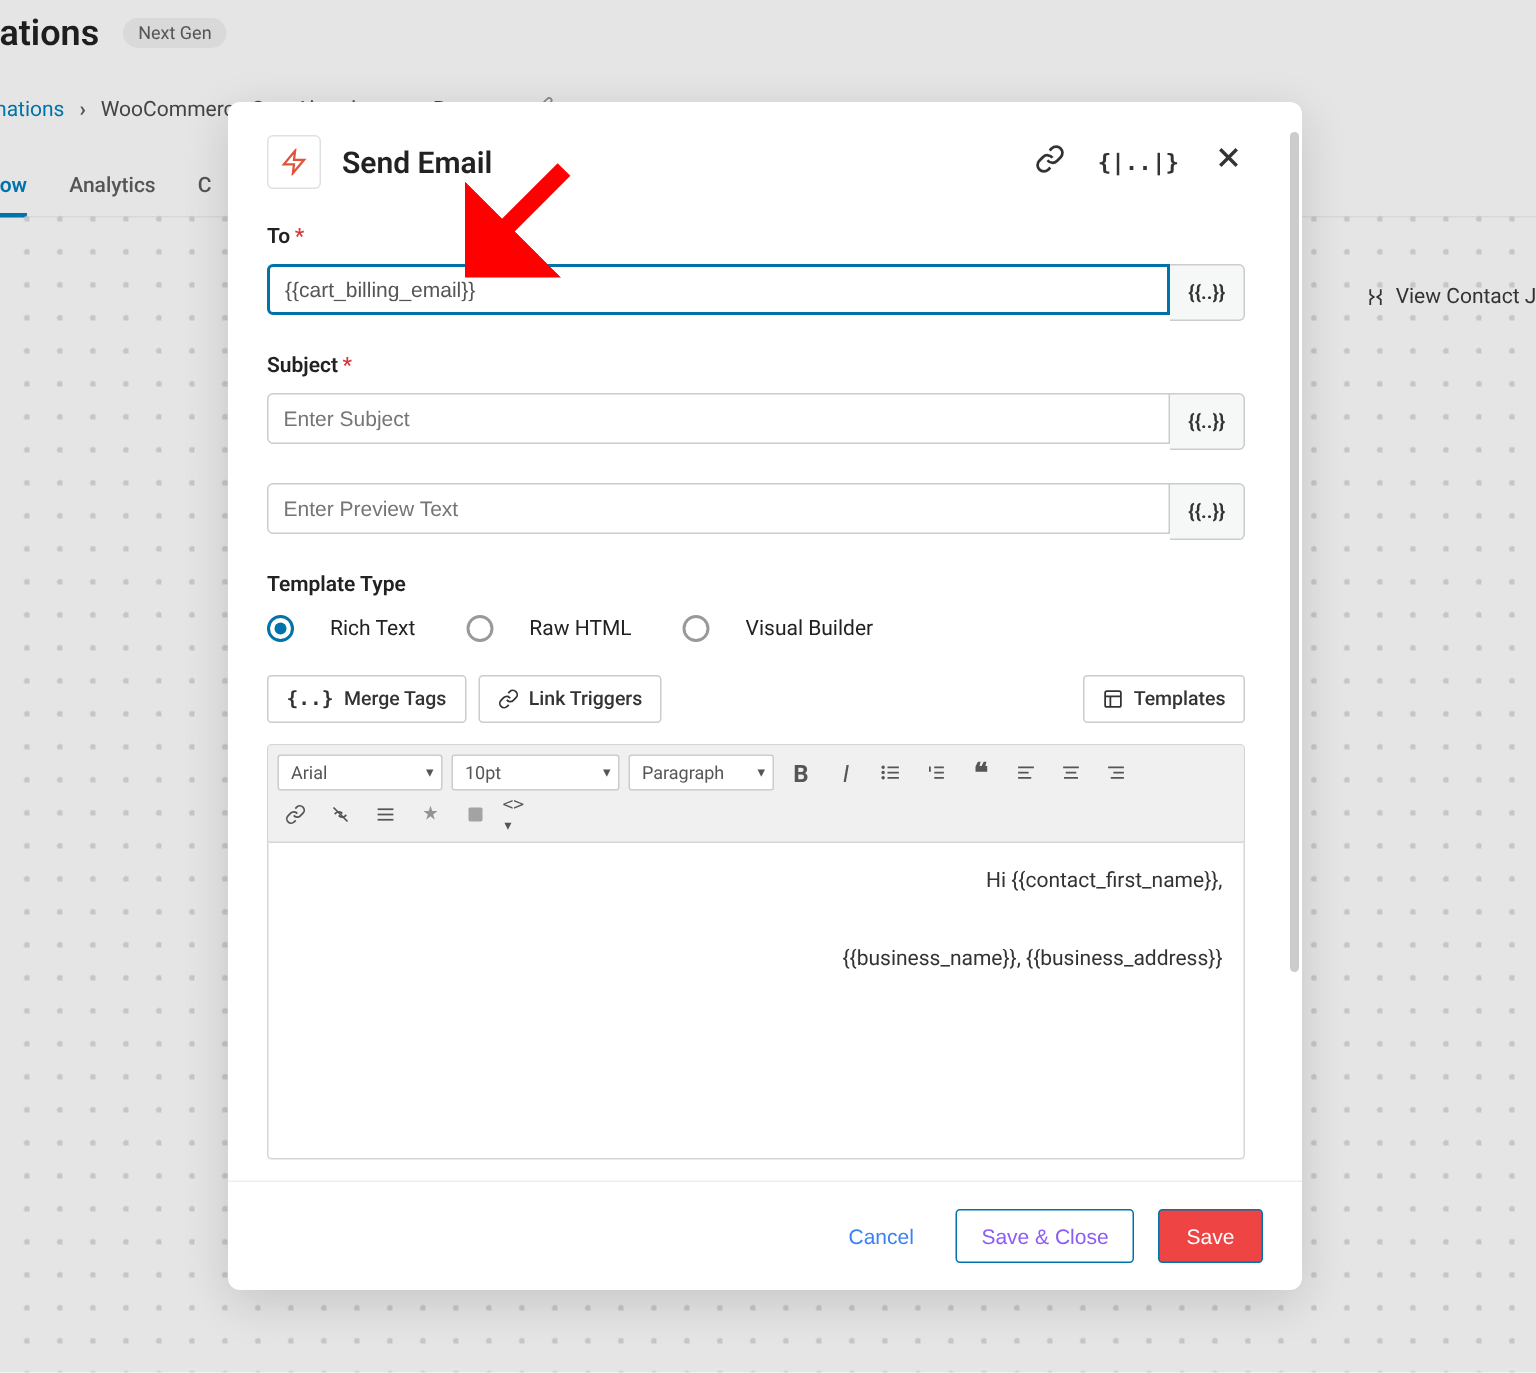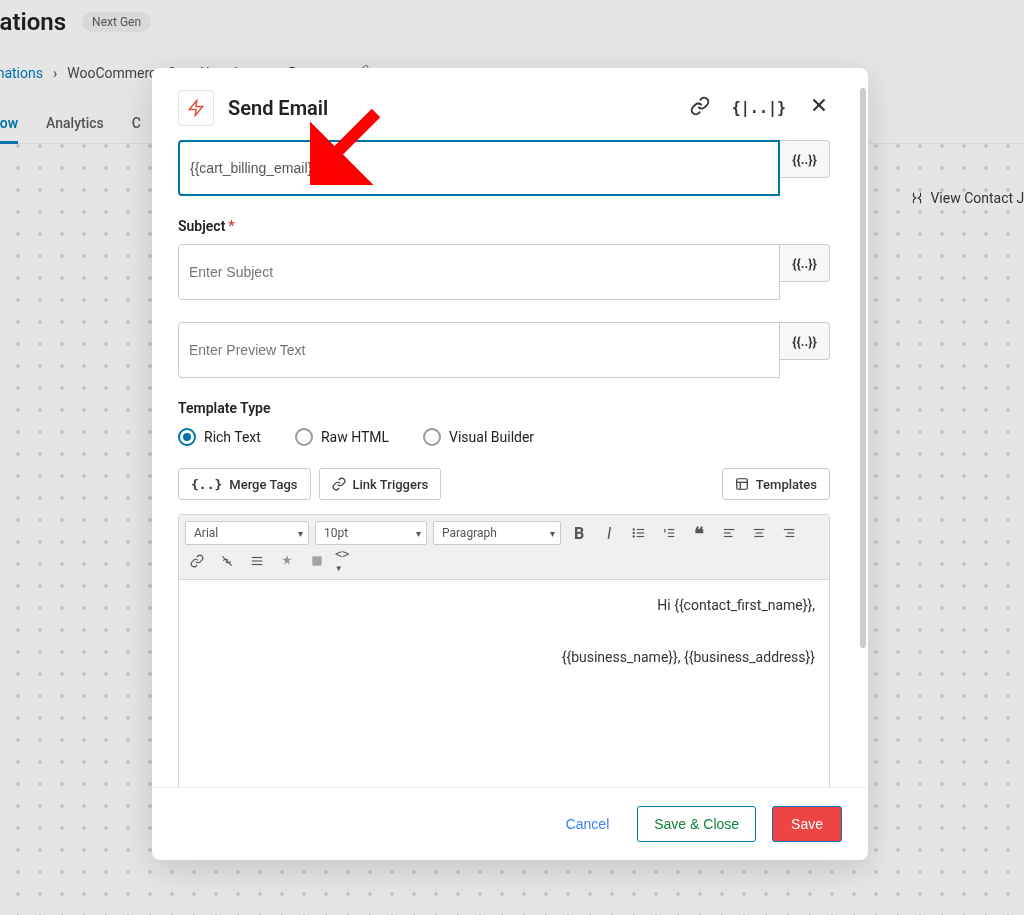--- a/index.html
+++ b/index.html
@@ -110,21 +110,21 @@
   padding: 22px 26px 0 26px;
 }
 .modal-body {
   padding-right: 12px;
   height: 100%;
 }
 .modal-header {
   display: flex;
   align-items: center;
   gap: 14px;
-  margin-bottom: 14px;
+  margin-bottom: 24px;
 }
 .action-icon {
   width: 36px; height: 36px;
   border: 1px solid #e0e0e0;
   border-radius: 4px;
   display: flex;
   align-items: center;
   justify-content: center;
 }
 .modal-title {
@@ -147,21 +147,21 @@
   font-size: 14px;
   font-weight: 600;
   color: #222;
   margin-bottom: 10px;
   display: block;
 }
 .required { color: #d63638; margin-left: 3px; }
 .input-row { display: flex; }
 .text-input {
   flex: 1;
-  height: 56px;
+  height: 34px;
   border: 1px solid #ccc;
   border-radius: 4px 0 0 4px;
   padding: 0 10px;
   font-size: 14px;
   color: #555;
 }
 .text-input.highlight {
   border: 2px solid #0073aa;
 }
 .merge-btn {
@@ -182,21 +182,21 @@
 .text-input.highlight + .merge-btn { height: 38px; }
 
 .radio-row {
   display: flex;
   gap: 34px;
   margin-top: 12px;
 }
 .radio-opt {
   display: flex;
   align-items: center;
-  gap: 8px;
+  gap: 24px;
   font-size: 14px;
   color: #222;
   cursor: pointer;
 }
 .radio-circle {
   width: 18px; height: 18px;
   border: 2px solid #999;
   border-radius: 50%;
   display: flex;
   align-items: center;
@@ -259,23 +259,23 @@
   position: relative;
   display: flex;
   align-items: center;
 }
 .tb-select::after {
   content: "▾";
   position: absolute;
   right: 5px;
   font-size: 10px;
 }
-.tb-sel-font { width: 124px; }
+.tb-sel-font { width: 110px; }
 .tb-sel-size { width: 112px; }
-.tb-sel-para { width: 128px; }
+.tb-sel-para { width: 97px; }
 .tb-btn {
   width: 24px; height: 24px;
   display: flex;
   align-items: center;
   justify-content: center;
   color: #555;
   cursor: pointer;
   border-radius: 2px;
 }
 
@@ -312,21 +312,21 @@
   border: none;
   color: #3b82f6;
   font-size: 14px;
   font-weight: 500;
   cursor: pointer;
   padding: 8px 12px;
 }
 .btn-outline {
   background: #fff;
   border: 1px solid #0073aa;
-  color: #15803d;
+  color: #8b5cf6;
   font-size: 14px;
   font-weight: 500;
   padding: 9px 16px;
   border-radius: 3px;
   cursor: pointer;
 }
 .btn-primary {
   background: #ef4444;
   border: 1px solid #0073aa;
   color: #fff;
@@ -403,20 +403,23 @@
           <span class="header-icon close-x">
             <svg width="22" height="22" viewBox="0 0 24 24" fill="none" stroke="currentColor" stroke-width="2.4">
                 <line x1="18" y1="6" x2="6" y2="18"></line>
                 <line x1="6" y1="6" x2="18" y2="18"></line>
               </svg>
           </span>
         </div>
       </div>
 
       <div class="field">
+        <label class="field-label">
+          <span>To</span><span class="required">*</span>
+        </label>
         <div class="input-row">
           <input class="text-input highlight" value="{{cart_billing_email}}" style="">
           <div class="merge-btn">{{..}}</div>
         </div>
       </div>
 
       <div class="field">
         <label class="field-label">
           <span>Subject</span><span class="required">*</span>
         </label>

